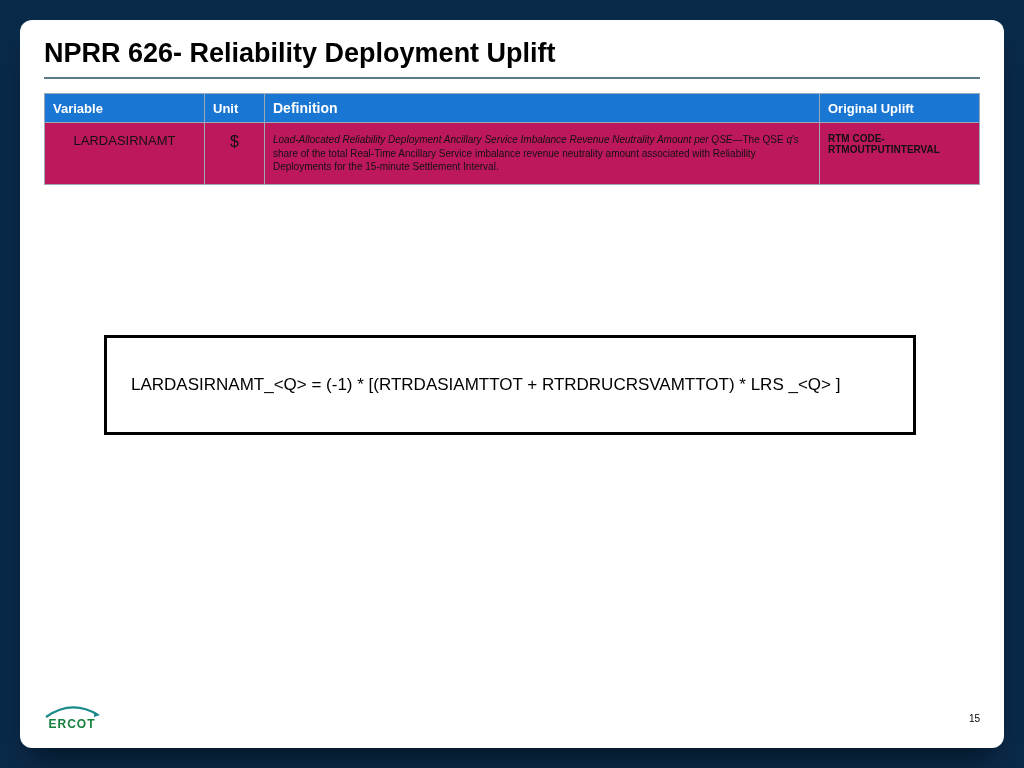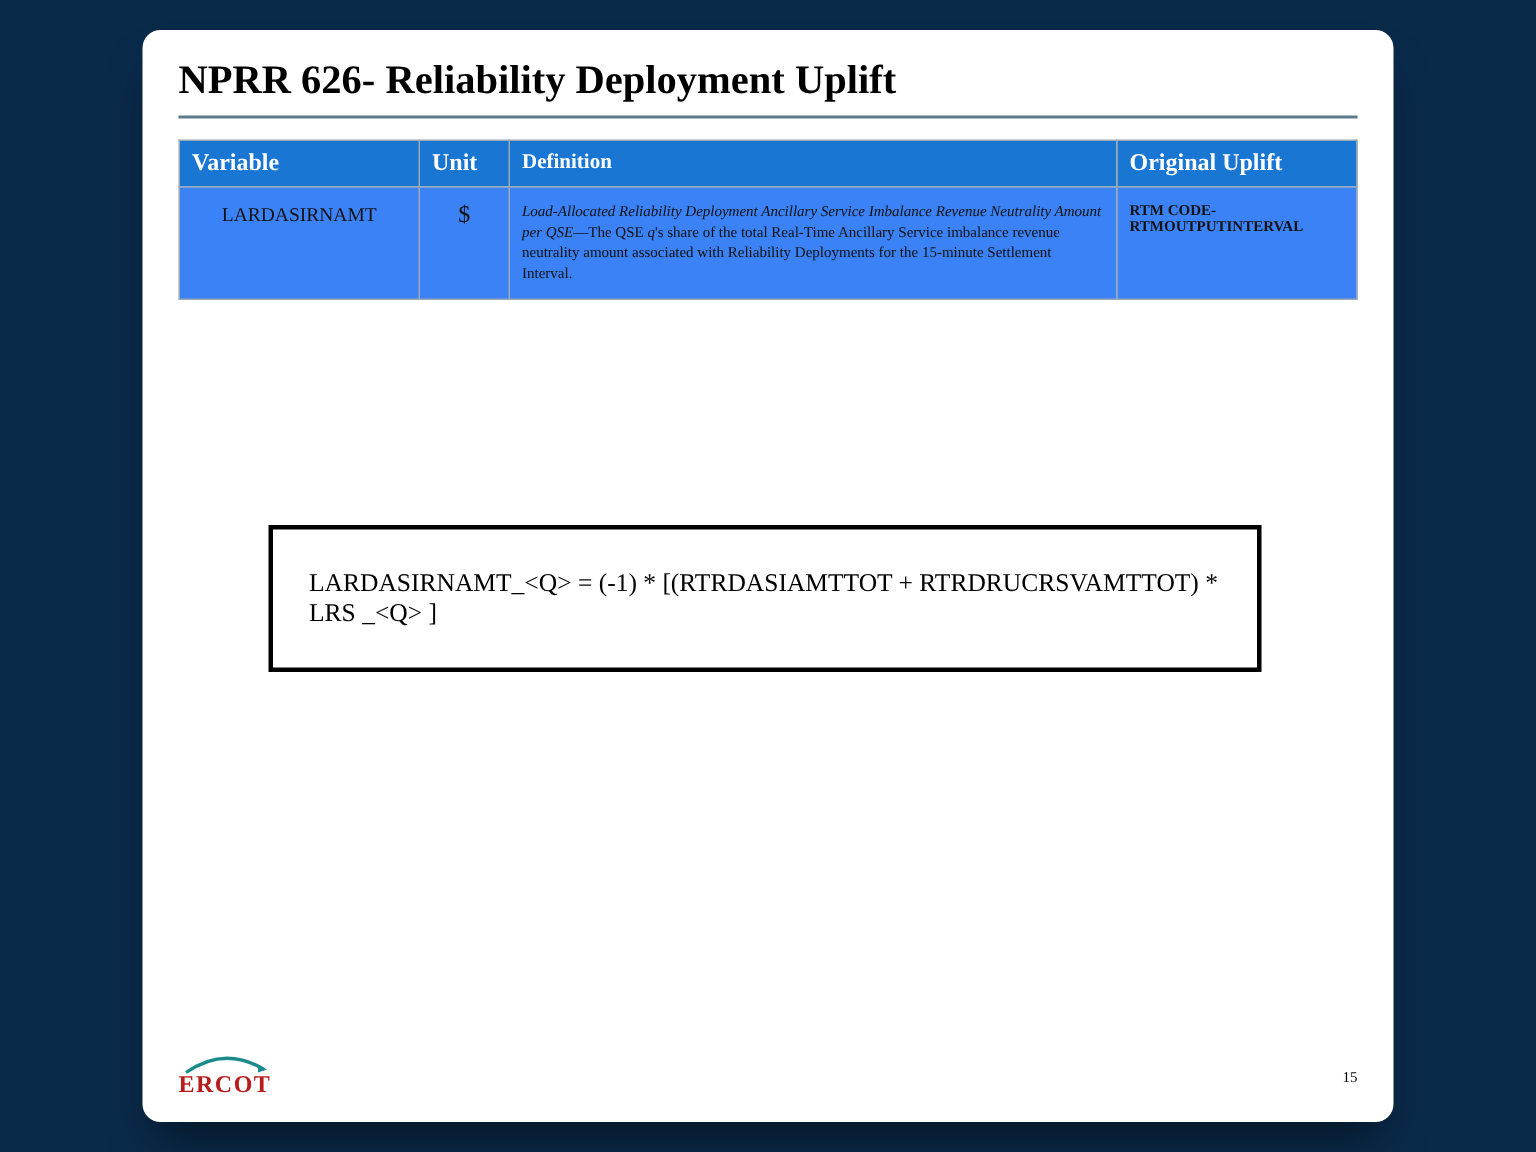--- a/index.html
+++ b/index.html
@@ -1,26 +1,25 @@
 <!DOCTYPE html>
 <html><head>
 <meta charset="utf-8">
 <style>
   * { box-sizing: border-box; margin: 0; padding: 0; }
   html, body { width: 1024px; height: 768px; font-family: Arial, Helvetica, sans-serif; }
   body { background: #0a2a4a; display: flex; align-items: center; justify-content: center; }
   .slide {
-    width: 834px;
+    width: 984px;
     height: 728px;
     background: #ffffff;
     border-radius: 12px;
     position: relative;
     padding: 18px 24px 0 24px;
     box-shadow: 0 20px 30px -10px rgba(0,0,0,0.5);
-    font-family: Liberation Serif, serif;
   }
   .title {
     font-size: 27px;
     font-weight: bold;
     color: #000;
     padding-bottom: 8px;
   }
   .title-rule {
     border: none;
     border-top: 2px solid #5a7a8a;
@@ -31,39 +30,39 @@
     border-collapse: collapse;
     font-size: 13px;
   }
   table.var-table th {
     background: #1976d2;
     color: #ffffff;
     font-weight: bold;
     text-align: left;
     padding: 6px 8px;
     border: 1px solid #9aa8b8;
-    font-size: 16px;
+    font-size: 13px;
   }
   table.var-table th.def { font-size: 14px; }
   table.var-table td {
-    background: #3b82f6;
+    background: #be185d;
     border: 1px solid #9aa8b8;
     padding: 10px 8px;
     vertical-align: top;
     color: #111;
   }
   .col-var { width: 160px; text-align: center; font-size: 13px; }
   .col-unit { width: 60px; text-align: center; font-size: 16px; font-weight: normal; margin-top: 13px; }
   .col-src { width: 160px; font-weight: bold; font-size: 10px; }
   .def-em { font-style: italic; }
   .def-text { font-size: 10px; line-height: 1.35; }
   .formula-box {
     border: 3px solid #000;
     margin: 150px 64px 0 60px;
-    padding: 26px 24px;
+    padding: 37px 24px;
     font-size: 17px;
     color: #000;
   }
   .footer {
     position: absolute;
     left: 0; right: 0; bottom: 10px;
     height: 40px;
     display: flex;
     align-items: center;
     justify-content: space-between;
@@ -72,24 +71,24 @@
   .logo {
     display: flex;
     flex-direction: column;
     align-items: center;
   }
   .logo-swoosh {
     width: 56px; height: 14px; position: relative;
   }
   .logo-swoosh svg { width: 56px; height: 14px; display: block; }
   .logo-text {
-    font-size: 16px;
+    font-size: 12px;
     font-weight: bold;
     letter-spacing: 1px;
-    color: #b91c1c;
+    color: #15803d;
     margin-top: -2px;
   }
   .page-num {
     font-size: 10px;
     color: #000;
   }
 </style>
 </head>
 <body>
 

